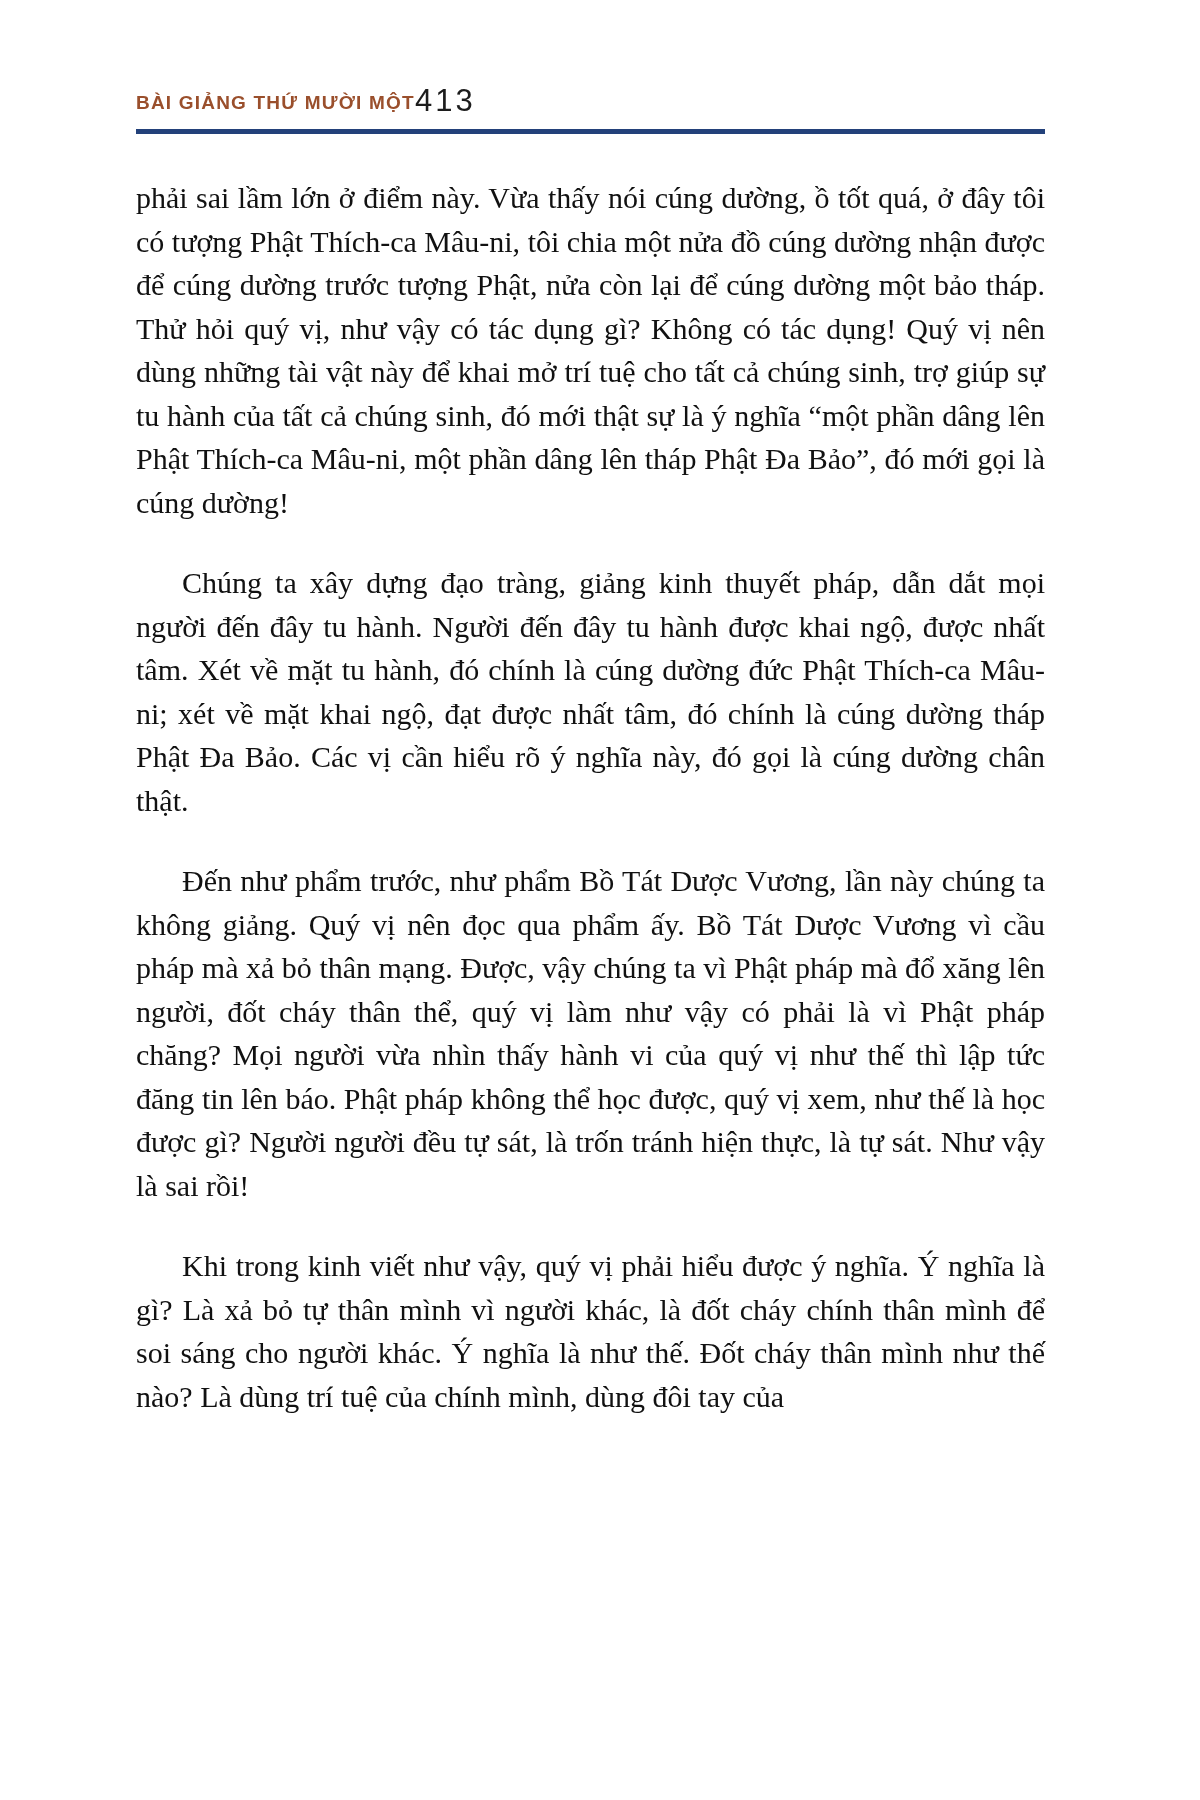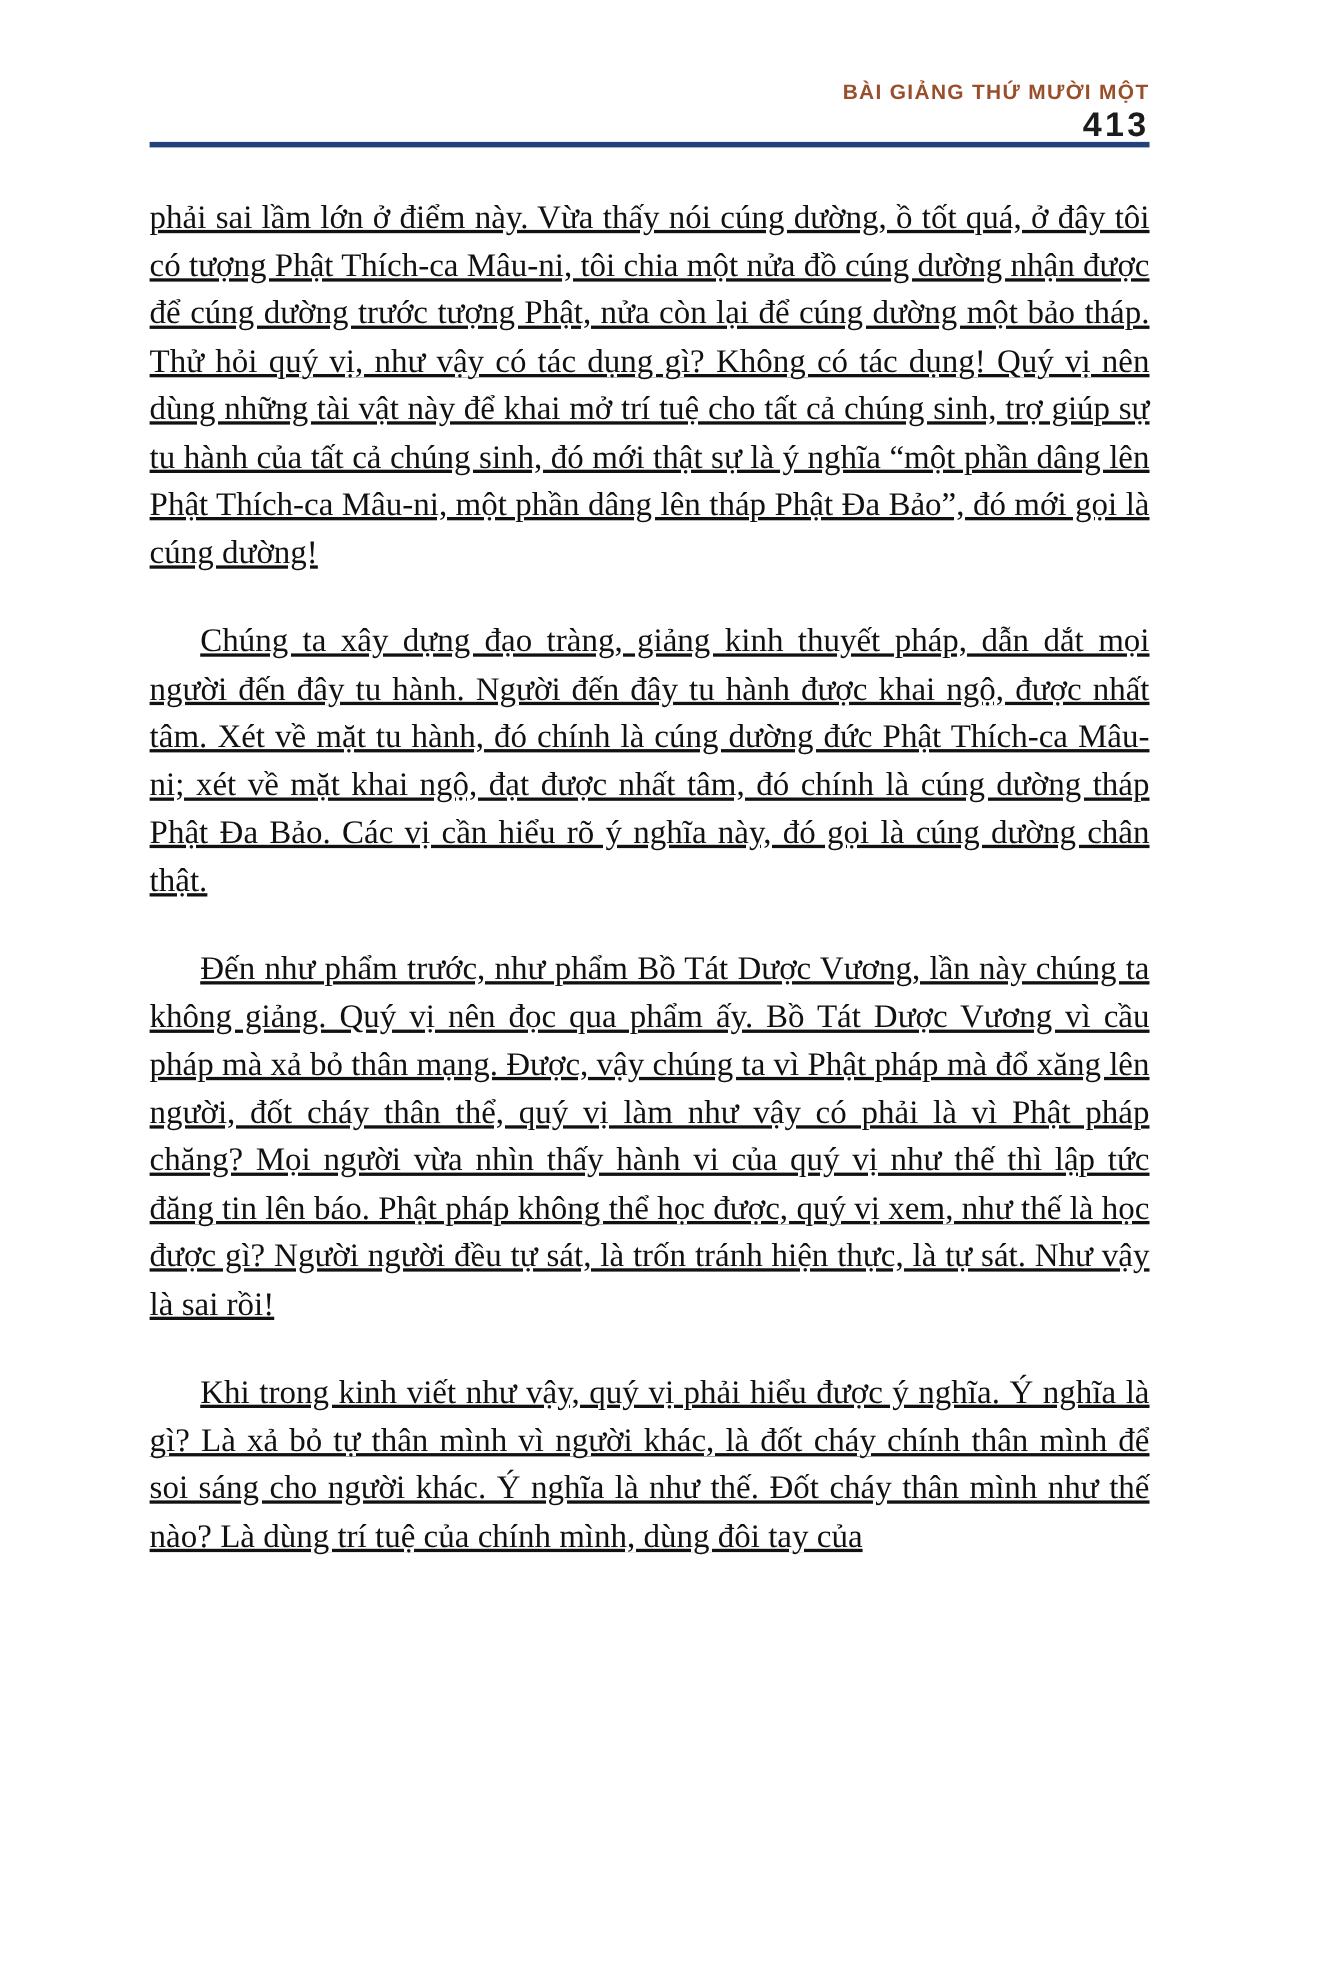--- a/index.html
+++ b/index.html
@@ -24,33 +24,32 @@
     inset:0;
   }
   .page-header{
     position:absolute;
     left:136px;
     width:909px;
     top:74px;
     height:42px;
     display:flex;
     align-items:flex-end;
-    flex-direction:column;
   }
   .running-title{
     font-family:"Liberation Sans", sans-serif;
     font-weight:bold;
     font-size:19px;
     letter-spacing:1.2px;
     color:var(--header-text);
     padding-bottom:2px;
   }
   .page-number{
     font-family:"Liberation Sans", sans-serif;
-    font-weight:bold;
+    font-weight:normal;
     font-size:31px;
     letter-spacing:3px;
     color:var(--page-number);
     line-height:1;
   }
   .header-rule{
     position:absolute;
     left:136px;
     width:909px;
     top:129px;
@@ -59,21 +58,20 @@
   }
   .content{
     position:absolute;
     left:136px;
     width:909px;
     top:176px;
     font-size:30px;
     line-height:43.5px;
     color:var(--body-text);
     text-align:justify;
-    text-decoration:underline;
   }
   .content p{
     margin:0 0 19px 0;
   }
   .content p.indent{
     text-indent:46px;
     margin-top:37px;
   }
 </style>
 </head>

